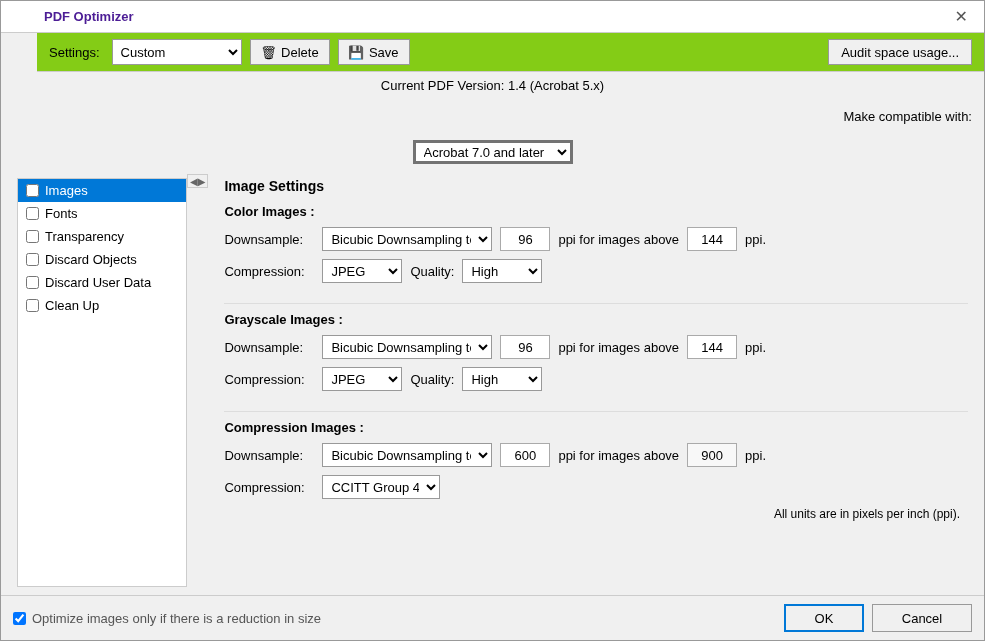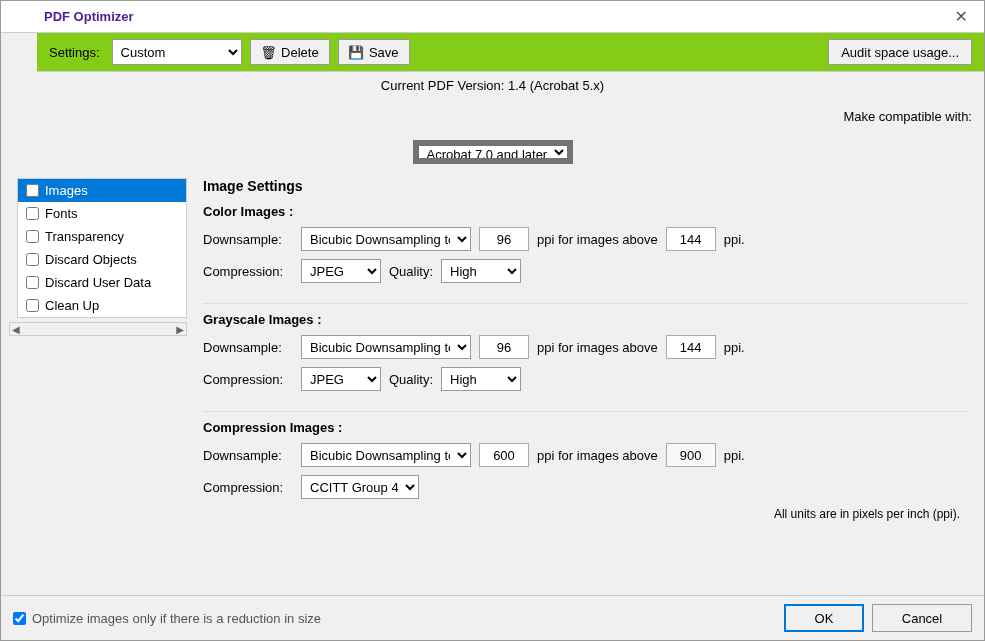--- a/index.html
+++ b/index.html
@@ -95,21 +95,21 @@
       align-items: center;
       gap: 16px;
       font-size: 13px;
       flex-direction: column;
     }
     .version-text { color: #000; }
     .compat-label { margin-left: auto; color: #000; }
     .compat-select {
       height: 24px;
       width: 160px;
-      border: 6px solid #737373;
+      border: 3px solid #737373;
       background: #fff;
       font-size: 13px;
       padding: 0 4px;
     }
     .main-content {
       display: flex;
       flex: 1;
       overflow: hidden;
     }
     .sidebar {
@@ -275,21 +275,21 @@
     <span class="compat-label">Make compatible with:</span>
     <select class="compat-select">
       <option>Acrobat 7.0 and later</option>
       <option>Acrobat 6.0 and later</option>
       <option>Acrobat 5.0 and later</option>
     </select>
   </div>
 
   <div class="main-content">
 
-    <div style="display:flex; flex-direction:column; margin: 4px 0 4px 8px;">
+    <div style="display:flex; flex-direction:row; margin: 4px 0 4px 8px;">
       <div class="sidebar">
         <div class="sidebar-item active">
           <input type="checkbox" style="">
           <span>Images</span>
         </div>
         <div class="sidebar-item">
           <input type="checkbox" style="">
           <span>Fonts</span>
         </div>
         <div class="sidebar-item">

